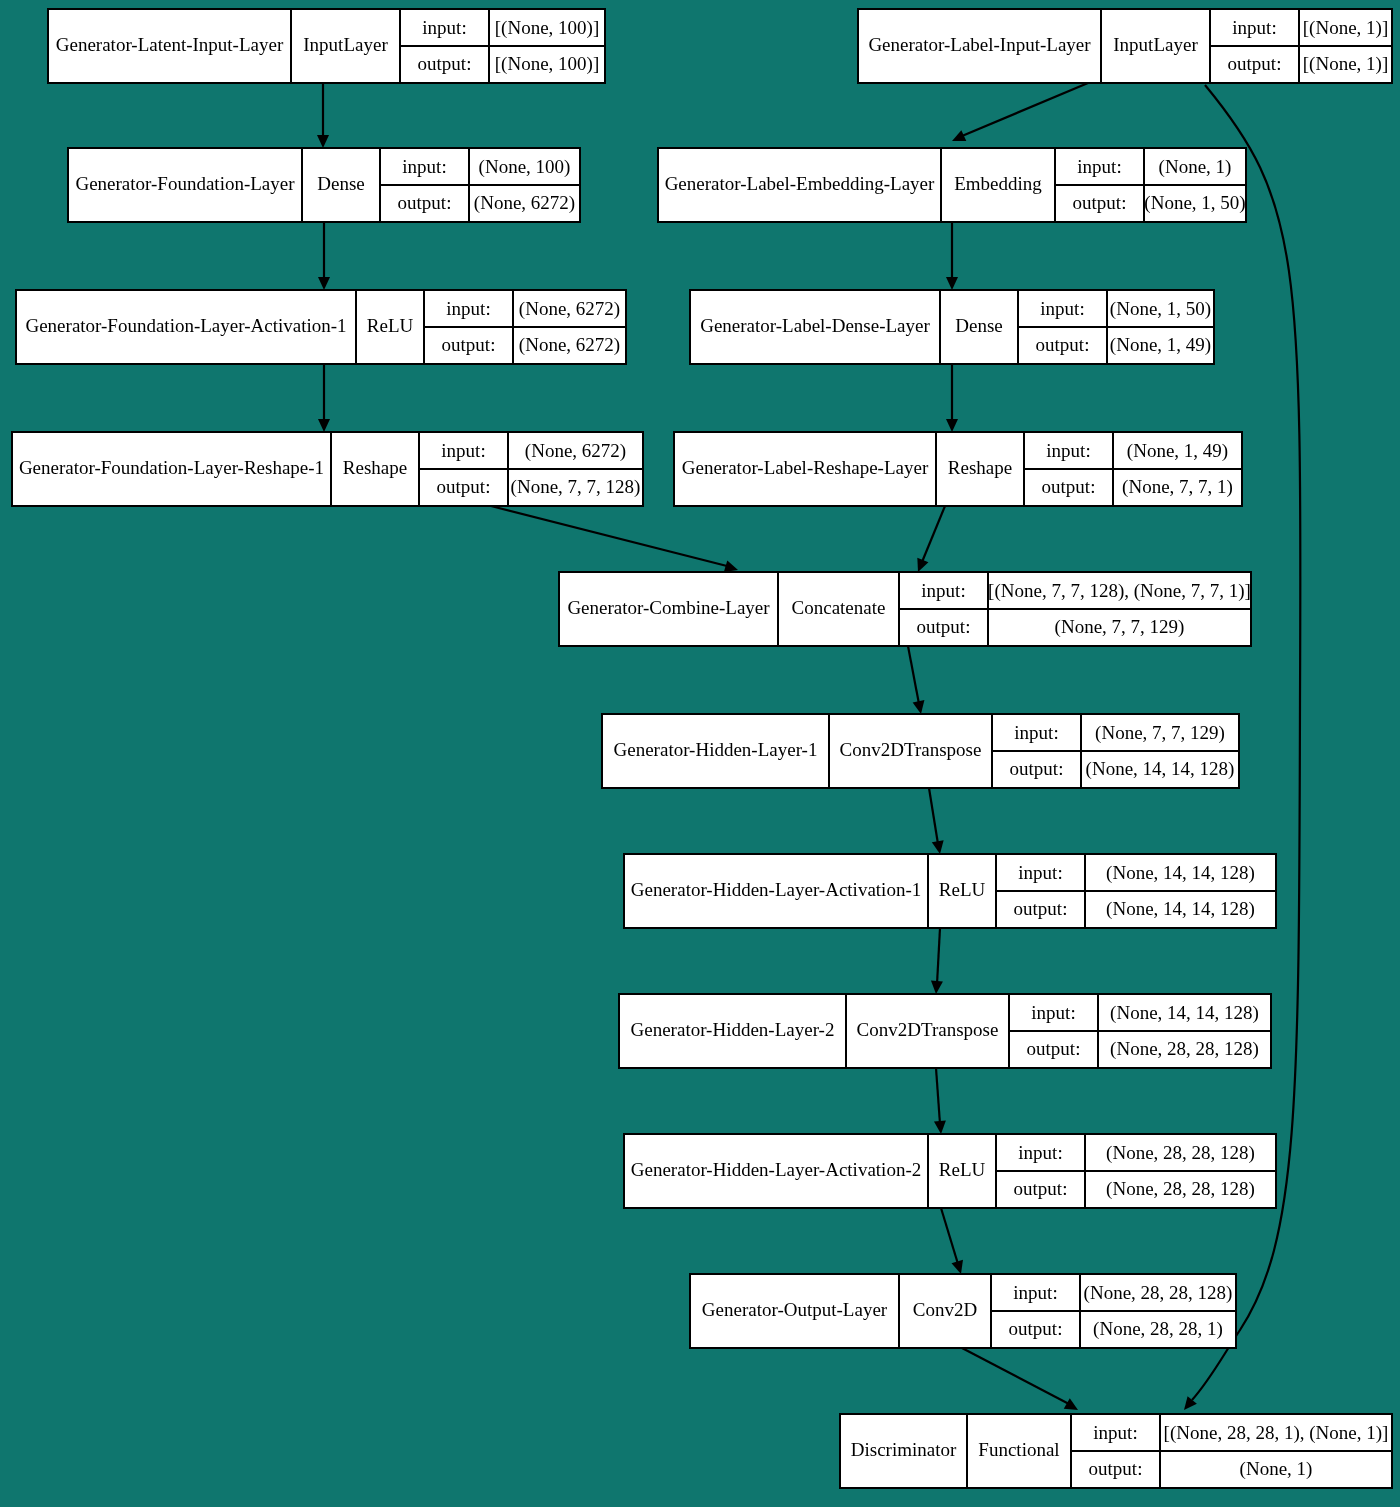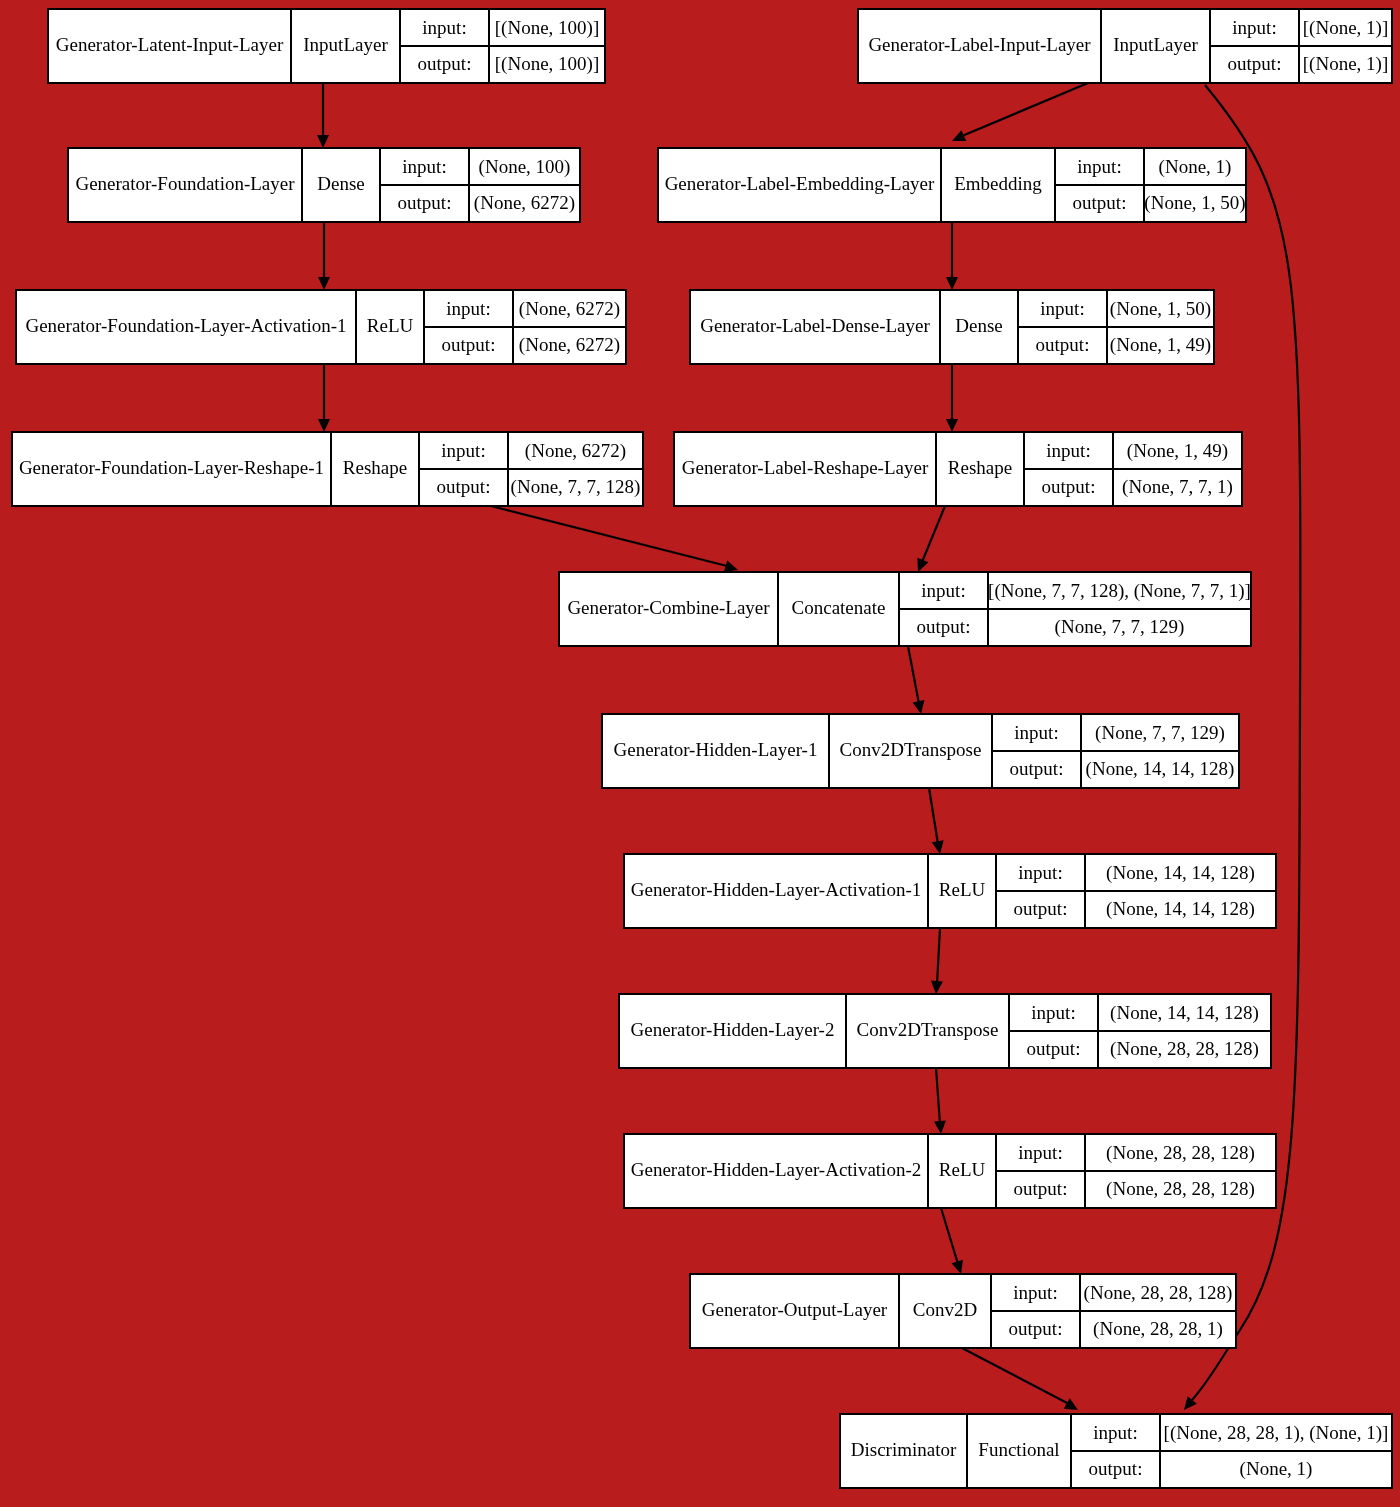--- a/index.html
+++ b/index.html
@@ -4,21 +4,21 @@
 <style>
   html, body {
     margin: 0;
     padding: 0;
     background: #ffffff;
   }
   #diagram-root {
     position: relative;
     width: 1400px;
     height: 1507px;
-    background: #b91c1c;
+    background: #0f766e;
     font-family: "Liberation Serif", "DejaVu Serif", serif;
   }
   svg#graph {
     display: block;
     width: 1400px;
     height: 1507px;
   }
   .node-rect {
     fill: #ffffff;
     stroke: #000000;

